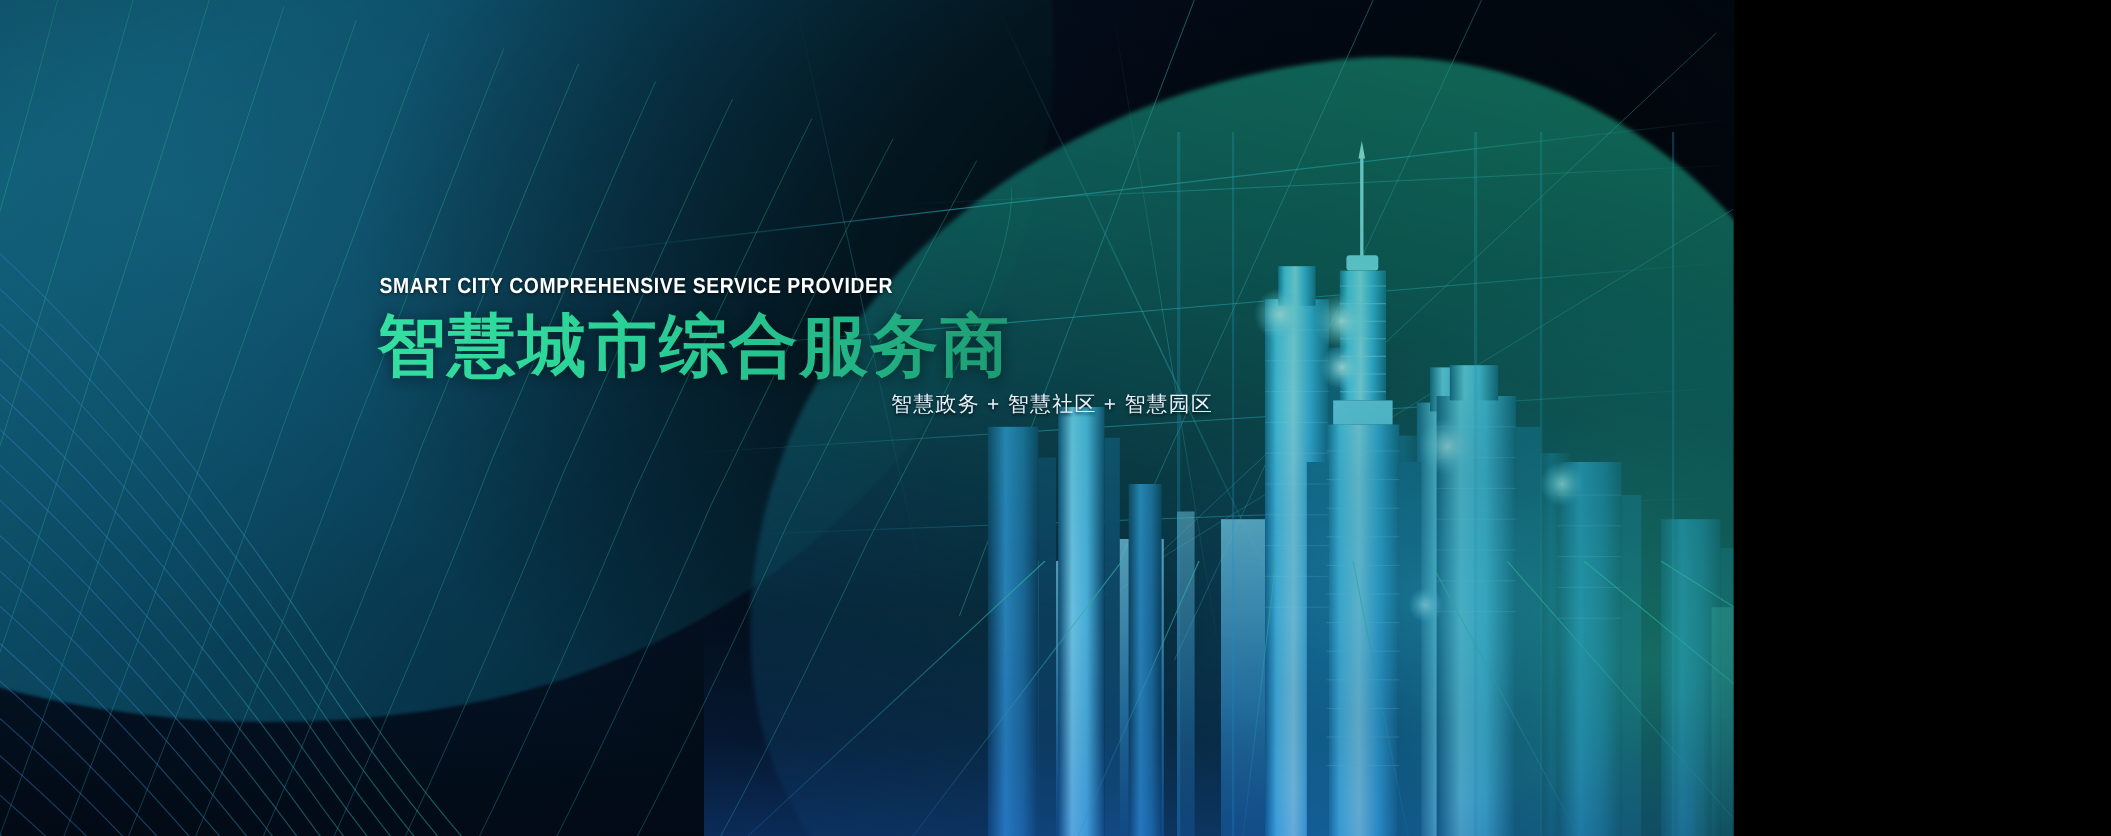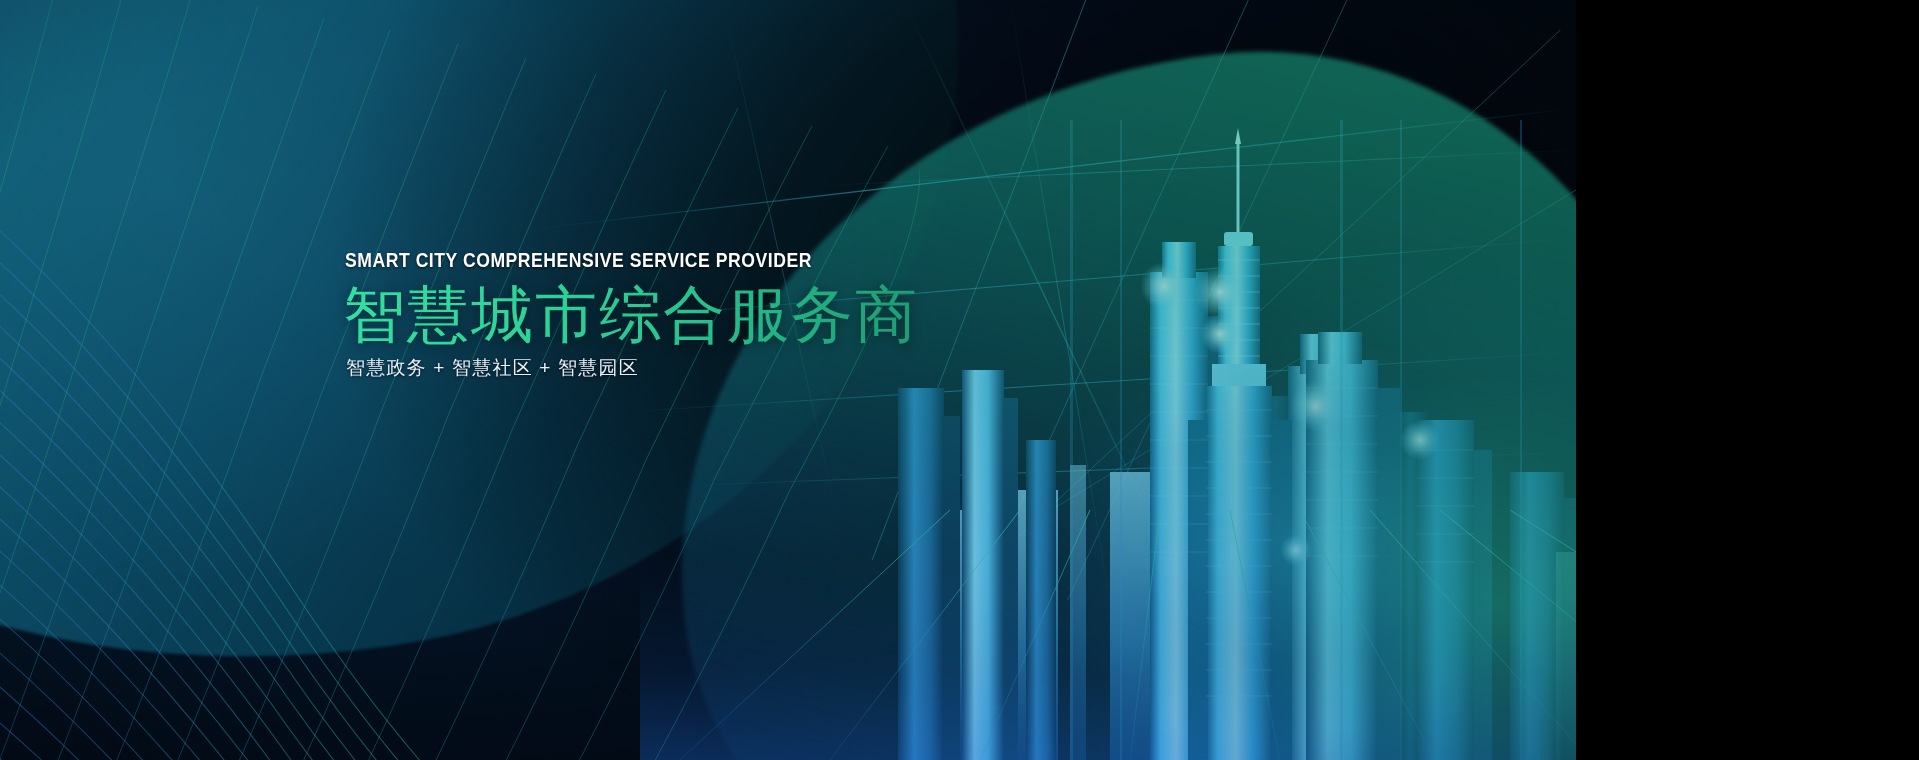--- a/index.html
+++ b/index.html
@@ -120,39 +120,40 @@
     transform:scaleX(.88);
     transform-origin:left center;
     white-space:nowrap;
     text-shadow:0 1px 3px rgba(0,0,0,.7);
   }
 
   .headline{
     margin:0 0 6px 0;
     font-size:62px;
     line-height:1.12;
-    font-weight:400;
+    font-weight:700;
     letter-spacing:2px;
     white-space:nowrap;
     background:linear-gradient(100deg,#33dfa1 0%,#2ed79a 20%,#27c792 42%,#20ab7e 64%,#1c8f6c 84%,#197d60 100%);
     -webkit-background-clip:text;
     background-clip:text;
     color:transparent;
     -webkit-text-fill-color:transparent;
     filter:drop-shadow(0 2px 6px rgba(0,0,0,.45));
   }
 
   .subline{
     margin:6px 0 0 3px;
     color:#e9f1fb;
     font-size:19px;
     font-weight:500;
     letter-spacing:1.2px;
     white-space:nowrap;
     text-shadow:0 1px 3px rgba(0,0,0,.75);
+    text-align:right;
   }
 </style>
 </head>
 <body>
 
 <div class="banner">
 
   <div class="layer sky"></div>
 
   <div class="layer blob-wrap">

